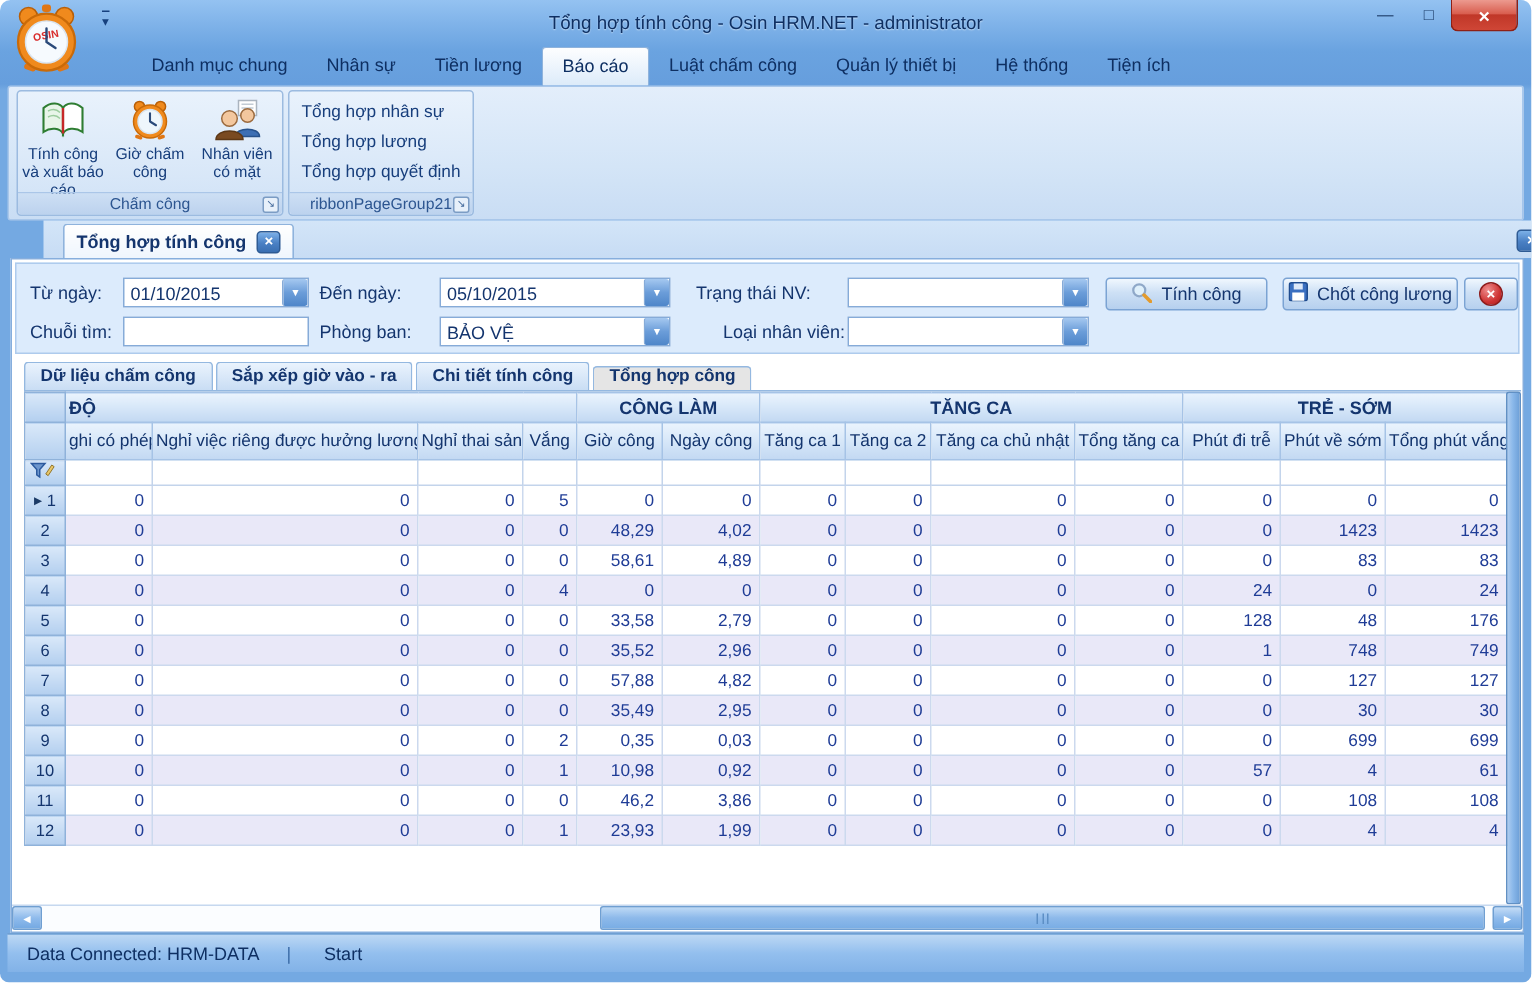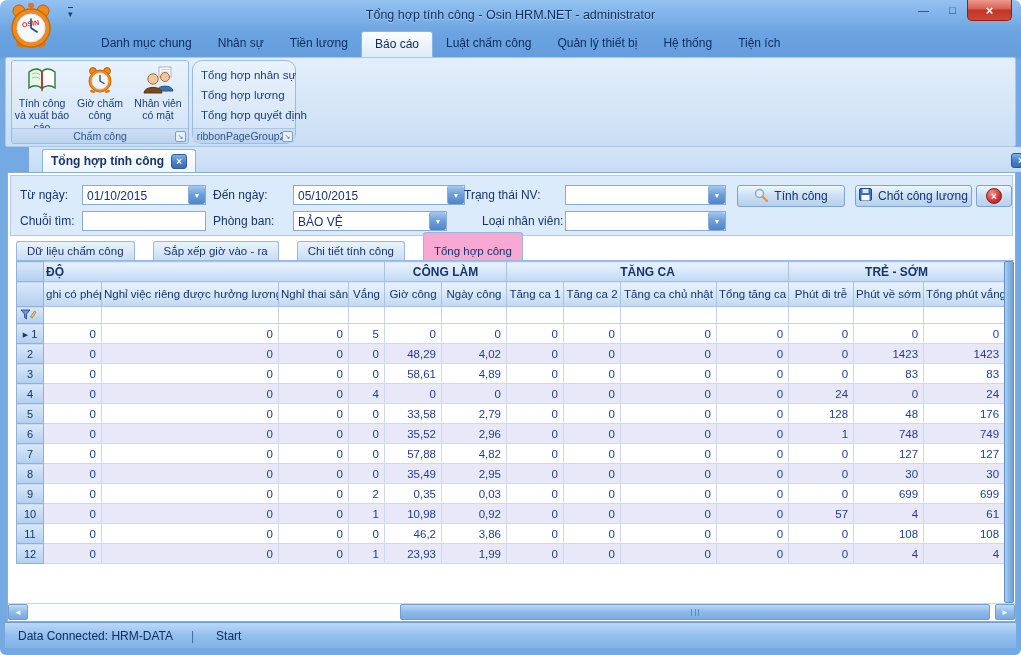--- a/index.html
+++ b/index.html
@@ -20,21 +20,21 @@
   
   .menubar { position:absolute; left:88px; top:31px; height:26px; display:flex; align-items:stretch; z-index:2; }
   .menu-item { padding:5px 13px 4px 13px; font-size:12px; color:#0e2f62; cursor:pointer; }
   .menu-item.active { background:linear-gradient(#fdfeff,#e9f2fc 60%,#dcebf9); border:1px solid #8fb3dc; border-bottom:none; border-radius:3px 3px 0 0; }
   
   .ribbon { position:absolute; left:5px; top:57px; width:1011px; height:90px;
     background:linear-gradient(#e3eefb,#d4e5f7 60%,#c9ddf4); border:1px solid #a9c7ea; border-radius:2px; }
   .rgroup { position:absolute; top:2px; height:84px; border:1px solid #9cbbe0; border-radius:3px;
     background:linear-gradient(#e9f2fc,#d8e7f8 70%,#cfe1f6); }
   .rgroup.g1 { left:5px; width:178px; }
-  .rgroup.g2 { left:186px; width:104px;border-radius:10px; }
+  .rgroup.g2 { left:186px; width:124px; }
   .rbuttons { display:flex; justify-content:space-around; padding:2px 1px 0 1px; }
   .bigbtn { width:58px; display:flex; flex-direction:column; align-items:center; cursor:pointer; padding-top:1px; }
   .ricon { height:32px; display:flex; align-items:center; justify-content:center; }
   .blabel { font-size:10.5px; line-height:1.15; text-align:center; color:#173e7c; margin-top:1px; }
   .rlinks { padding:4px 2px 0 2px; }
   .rib-link { font-size:11.5px; color:#173e7c; padding:4px 6px; cursor:pointer; white-space:nowrap; }
   .gcaption { position:absolute; left:0; right:0; bottom:0; height:15px; text-align:center; font-size:10.5px; color:#2c5590;
     background:linear-gradient(#cddff4,#bcd2ee); border-top:1px solid #aac6e8; border-radius:0 0 3px 3px; line-height:14px; }
   .launcher { position:absolute; right:2px; top:2px; width:11px; height:11px; border:1px solid #7b9cc4; border-radius:2px;
     font-size:7px; line-height:9px; text-align:center; color:#476d9e; background:#e7f0fa; cursor:pointer; }
@@ -55,23 +55,23 @@
   .cbtn { width:17px; background:linear-gradient(#a5c8f0,#6b9dd9 50%,#4f86c9); color:#fff; font-size:7px;
     display:flex; align-items:center; justify-content:center; border-left:1px solid #86abd8; border-radius:2px; }
   .finput { position:absolute; height:20px; border:1px solid #86abd8; font:12px "Liberation Sans",sans-serif; color:#14356e; padding:0 4px; }
   .actbtn { position:absolute; height:22px; border:1px solid #7ba3d3; border-radius:3px;
     background:linear-gradient(#f0f7fe,#cde0f5 45%,#b6d0ee); font:12px "Liberation Sans",sans-serif; color:#14356e;
     display:flex; align-items:center; justify-content:center; gap:6px; cursor:pointer; }
   .redx { width:16px; height:16px; border-radius:50%; border:1px solid #8d1d1d; color:#fff; font-size:10px; font-weight:bold;
     background:radial-gradient(circle at 35% 30%,#ef8f8f,#ce3333 60%,#a81f1f); display:flex; align-items:center; justify-content:center; }
   
   .gridtabs { position:absolute; left:8px; top:66px; height:21px; display:flex; align-items:flex-end; }
-  .gtab { padding:3px 10px 3px 10px; font-size:11.5px; color:#14356e; margin-right:18px; cursor:pointer;
-    background:linear-gradient(#eaf3fd,#c9ddf4); border:1px solid #94b8e0; border-bottom:none; border-radius:3px 3px 0 0; }
-  .gtab.active { background:#f9a8d4; padding-top:12px; position:relative; z-index:2; }
+  .gtab { padding:3px 10px 3px 10px; font-size:11.5px; color:#14356e; margin-right:2px; cursor:pointer;
+    background:linear-gradient(#eaf3fd,#c9ddf4); border:1px solid #94b8e0; border-bottom:none; border-radius:3px 3px 0 0;font-weight:bold; }
+  .gtab.active { background:#e5e5e5; padding-top:0; position:relative; z-index:2; }
   
   .gridwrap { position:absolute; left:8px; top:87px; width:998px; height:342px; background:#fff; border-top:1px solid #94b8e0; }
   .grid-table { table-layout:fixed; width:988px; border-collapse:collapse; }
   .grid-table th, .grid-table td { overflow:hidden; white-space:nowrap; }
   .band-row { height:20px; }
   .header-row { height:25px; }
   .filter-row { height:17px; }
   .data-row { height:20px; }
   .band-th, .col-th { background:linear-gradient(#eaf3fd,#d8e8f9 45%,#c2d8f2); color:#14356e;
     border:1px solid #a6c3e6; text-align:center; }
@@ -214,21 +214,21 @@
 
   <div class="panel">
 
     <div class="filterbox">
       <span class="flabel" style="left:9px;top:12px">Từ ngày:</span>
       <div class="combo" style="left:71px;top:9px;width:124px">
         <span class="cval">01/10/2015</span>
         <span class="cbtn">▼</span>
       </div>
       <span class="flabel" style="left:202px;top:12px">Đến ngày:</span>
-      <div class="combo" style="left:282px;top:9px;width:172px">
+      <div class="combo" style="left:282px;top:9px;width:154px">
         <span class="cval">05/10/2015</span>
         <span class="cbtn">▼</span>
       </div>
       <span class="flabel" style="left:453px;top:12px">Trạng thái NV:</span>
       <div class="combo" style="left:554px;top:9px;width:161px">
         <span class="cval"></span>
         <span class="cbtn">▼</span>
       </div>
 
       <span class="flabel" style="left:9px;top:38px">Chuỗi tìm:</span>

